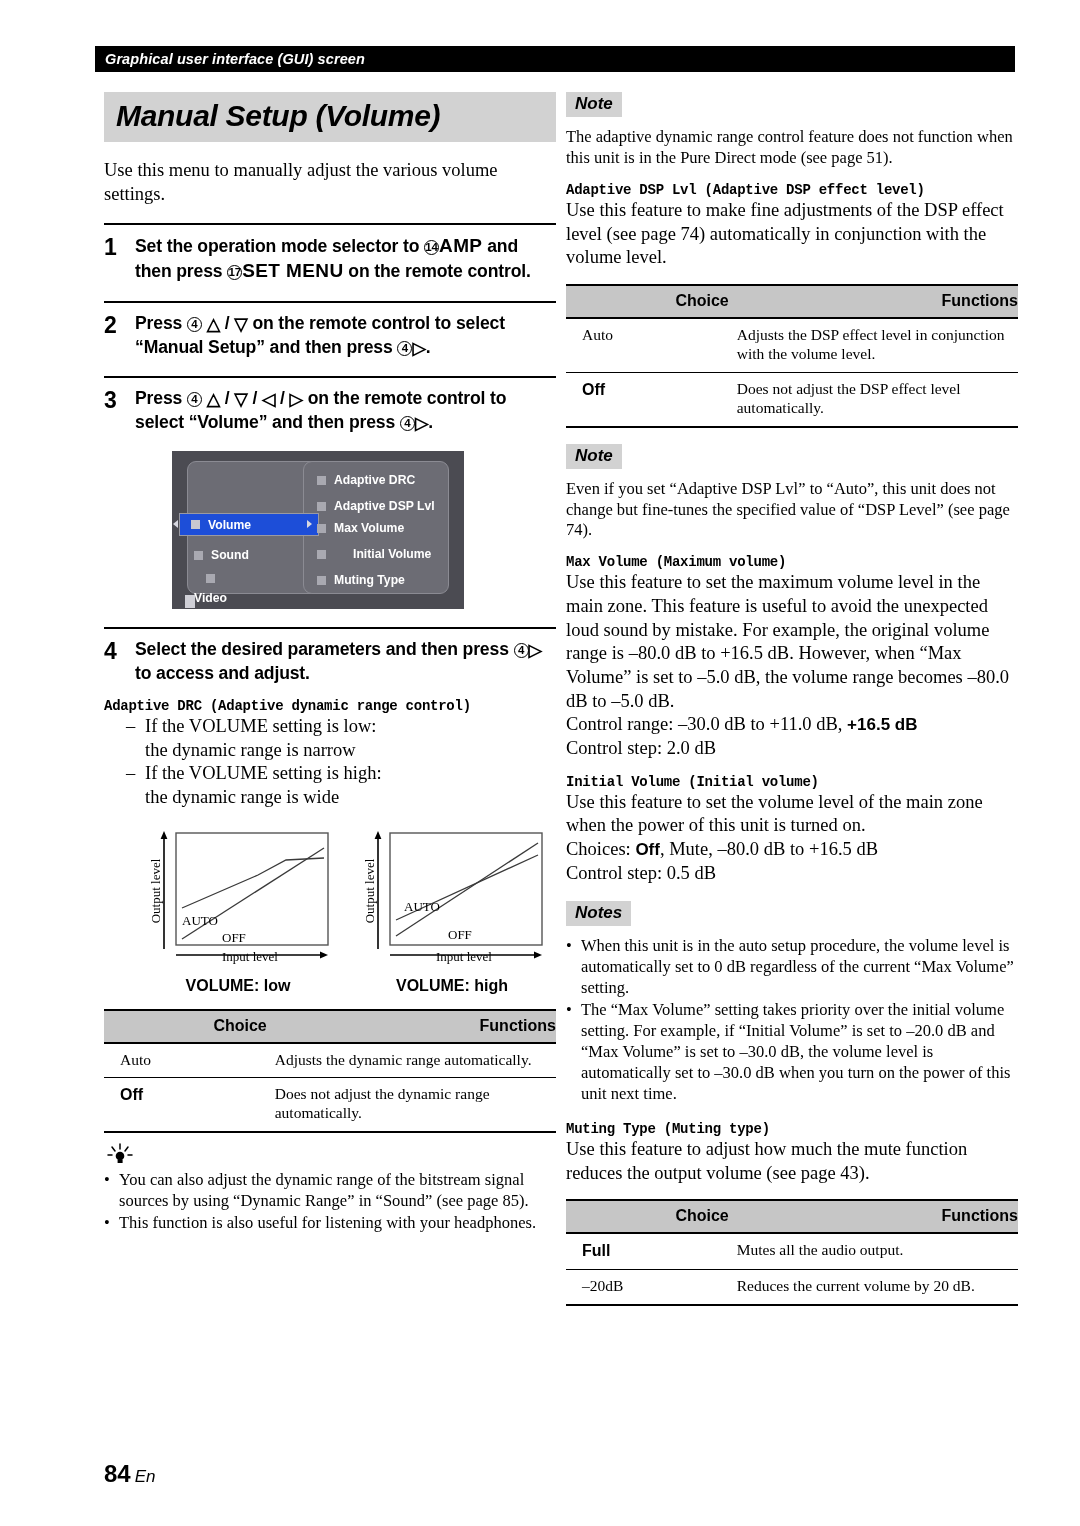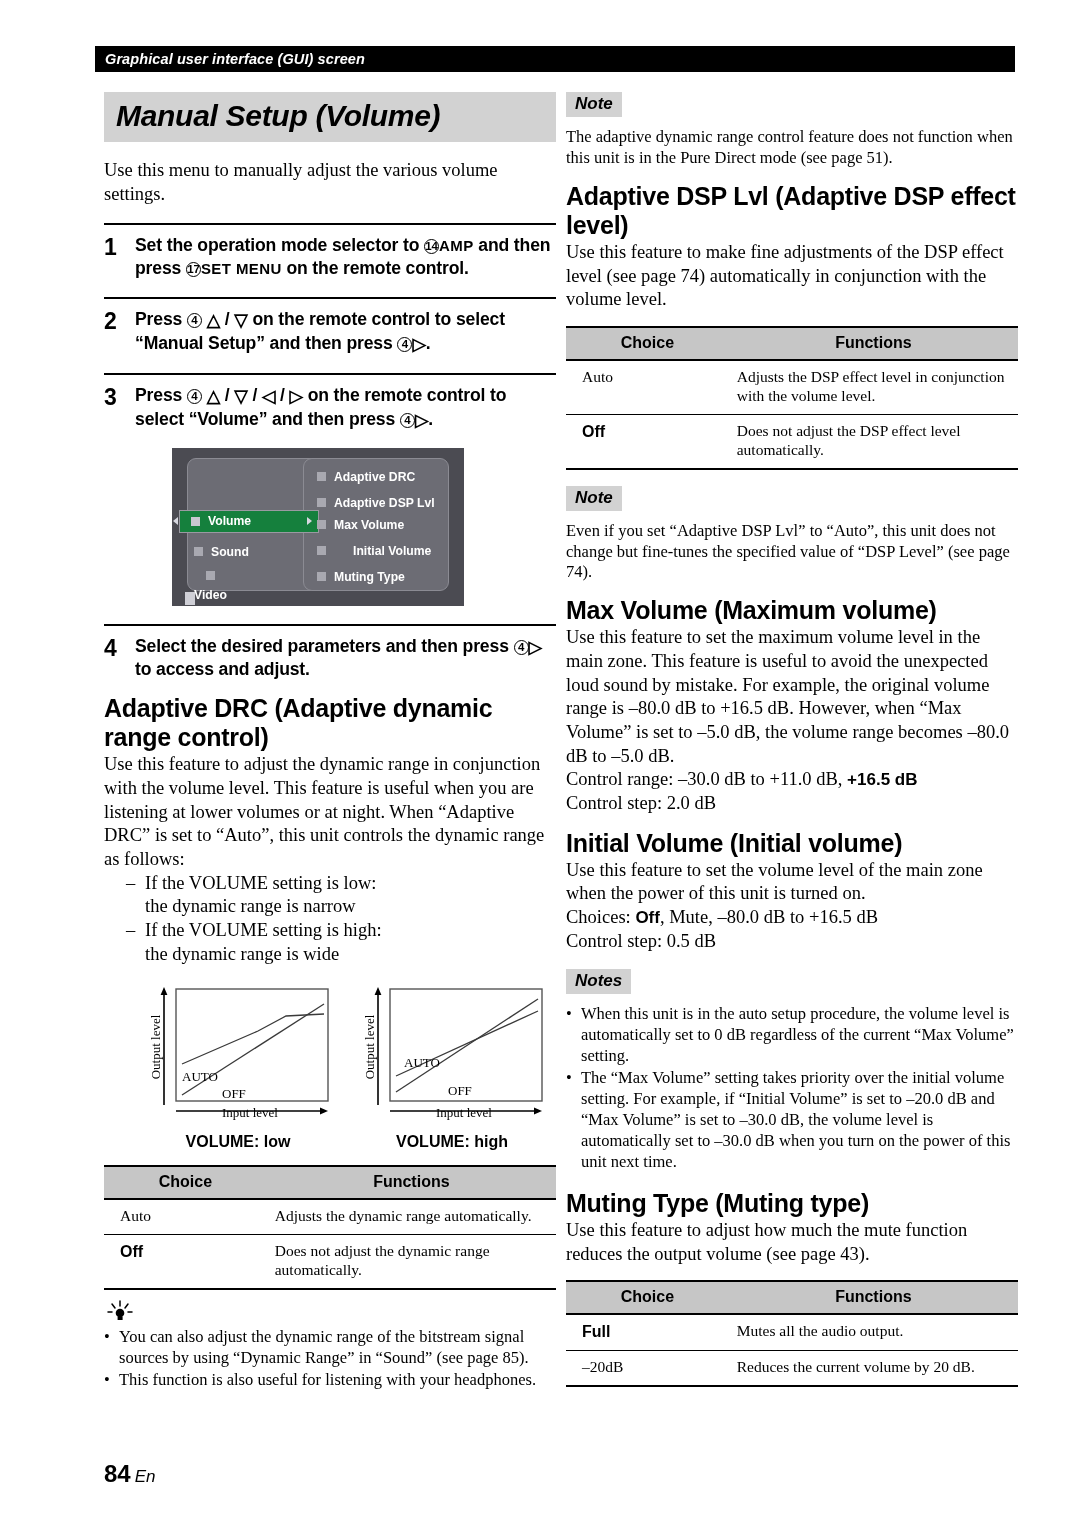--- a/index.html
+++ b/index.html
@@ -60,21 +60,21 @@
     flex:1;
   }
   .cnum {
     display:inline-block;
     border:1.4px solid #000; border-radius:50%;
     font-size:11.5px; font-weight:bold;
     width:15px; height:15px; line-height:13px;
     text-align:center; vertical-align:1px;
     font-family:"Liberation Sans", sans-serif;
   }
-  .bigkey { font-size:15px; letter-spacing:0.4px; }
+  .bigkey { font-size:19px; letter-spacing:0.4px; }
   .arw { display:inline-block; vertical-align:-1px; }
 
   
   .gui-wrap { margin:16px 0 0 68px; }
   .gui {
     position:relative;
     width:292px; height:158px;
     background:#4b4b52;
     font-family:"Liberation Sans", sans-serif;
   }
@@ -98,21 +98,21 @@
     color:#fff; font-weight:bold; font-size:12.2px;
     white-space:nowrap;
   }
   .gui-sq {
     width:9px; height:9px; background:#a9a9b1;
     display:inline-block; flex:0 0 9px;
   }
   .gui-hl {
     position:absolute; left:7px; top:62px;
     width:140px; height:23px;
-    background:#15803d;
+    background:#1d4ed8;
     border:1.4px solid #9a9aa2;
     display:flex; align-items:center; gap:8px;
     padding-left:11px;
     color:#fff; font-weight:bold; font-size:12.2px;
   }
   .gui-hl .gui-sq { background:#c8c8d0; }
   .gui-caret-l {
     position:absolute; left:1px; top:69px;
     width:0;height:0;border-top:4px solid transparent;border-bottom:4px solid transparent;
     border-right:5px solid #d8d8e0;
@@ -123,22 +123,22 @@
     border-left:5px solid #d8d8e0;
   }
   .gui-badge {
     position:absolute; left:13px; bottom:1px;
     width:10px; height:13px; background:#cfcfd6;
   }
 
   
   h3.sub {
     margin:13px 0 1px 0;
-    font-family:Liberation Sans, sans-serif;
-    font-weight:bold; font-size:25px; letter-spacing:-0.25px;
+    font-family:Liberation Mono, monospace;
+    font-weight:bold; font-size:14px; letter-spacing:-0.25px;
   }
 
   ul.dashlist { list-style:none; margin:0; padding:0 0 0 22px; font-size:18.5px; line-height:1.28; }
   ul.dashlist li { display:flex; gap:9px; }
   ul.dashlist .dash { flex:0 0 10px; }
 
   
   .graphs { display:flex; gap:22px; margin:17px 0 0 38px; }
   .graph-unit { width:192px; }
   .graph-cap {
@@ -153,20 +153,21 @@
     width:100%; border-collapse:collapse; margin-top:14px;
     font-size:15.5px;
   }
   table.ch thead th {
     background:#c6c6c6;
     font-family:"Liberation Sans", sans-serif;
     font-weight:bold; font-size:16px;
     padding:6px 0 7px 0;
     border-top:2.6px solid #000;
     border-bottom:2.2px solid #000;
+    text-align:right;
   }
   table.ch thead th.c1 { width:36%; }
   table.ch tbody td {
     padding:7px 6px 8px 0;
     vertical-align:top; line-height:1.22;
     border-bottom:1.3px solid #000;
   }
   table.ch tbody tr:last-child td { border-bottom:2.6px solid #000; }
   table.ch td.c1 { padding-left:16px; width:36%; }
   table.ch td.c2 { padding-left:8px; }
@@ -286,21 +287,20 @@
     </div>
 
     <div class="step" style="margin-top:18px;">
       <div class="step-row">
         <div class="step-num">4</div>
         <div class="step-text" id="step4">Select the desired parameters and then press <span class="cnum">4</span><span class="arw">▷</span> to access and adjust.</div>
       </div>
     </div>
 
     <h3 class="sub">Adaptive DRC (Adaptive dynamic range control)</h3>
-    <p class="body">Use this feature to adjust the dynamic range in conjunction with the volume level. This feature is useful when you are listening at lower volumes or at night. When “Adaptive DRC” is set to “Auto”, this unit controls the dynamic range as follows:</p>
 
     <ul class="dashlist">
       <li>
           <span class="dash">–</span>
           <span>If the VOLUME setting is low:</span>
         </li>
       <li>
           <span class="dash"></span>
           <span>the dynamic range is narrow</span>
         </li>

